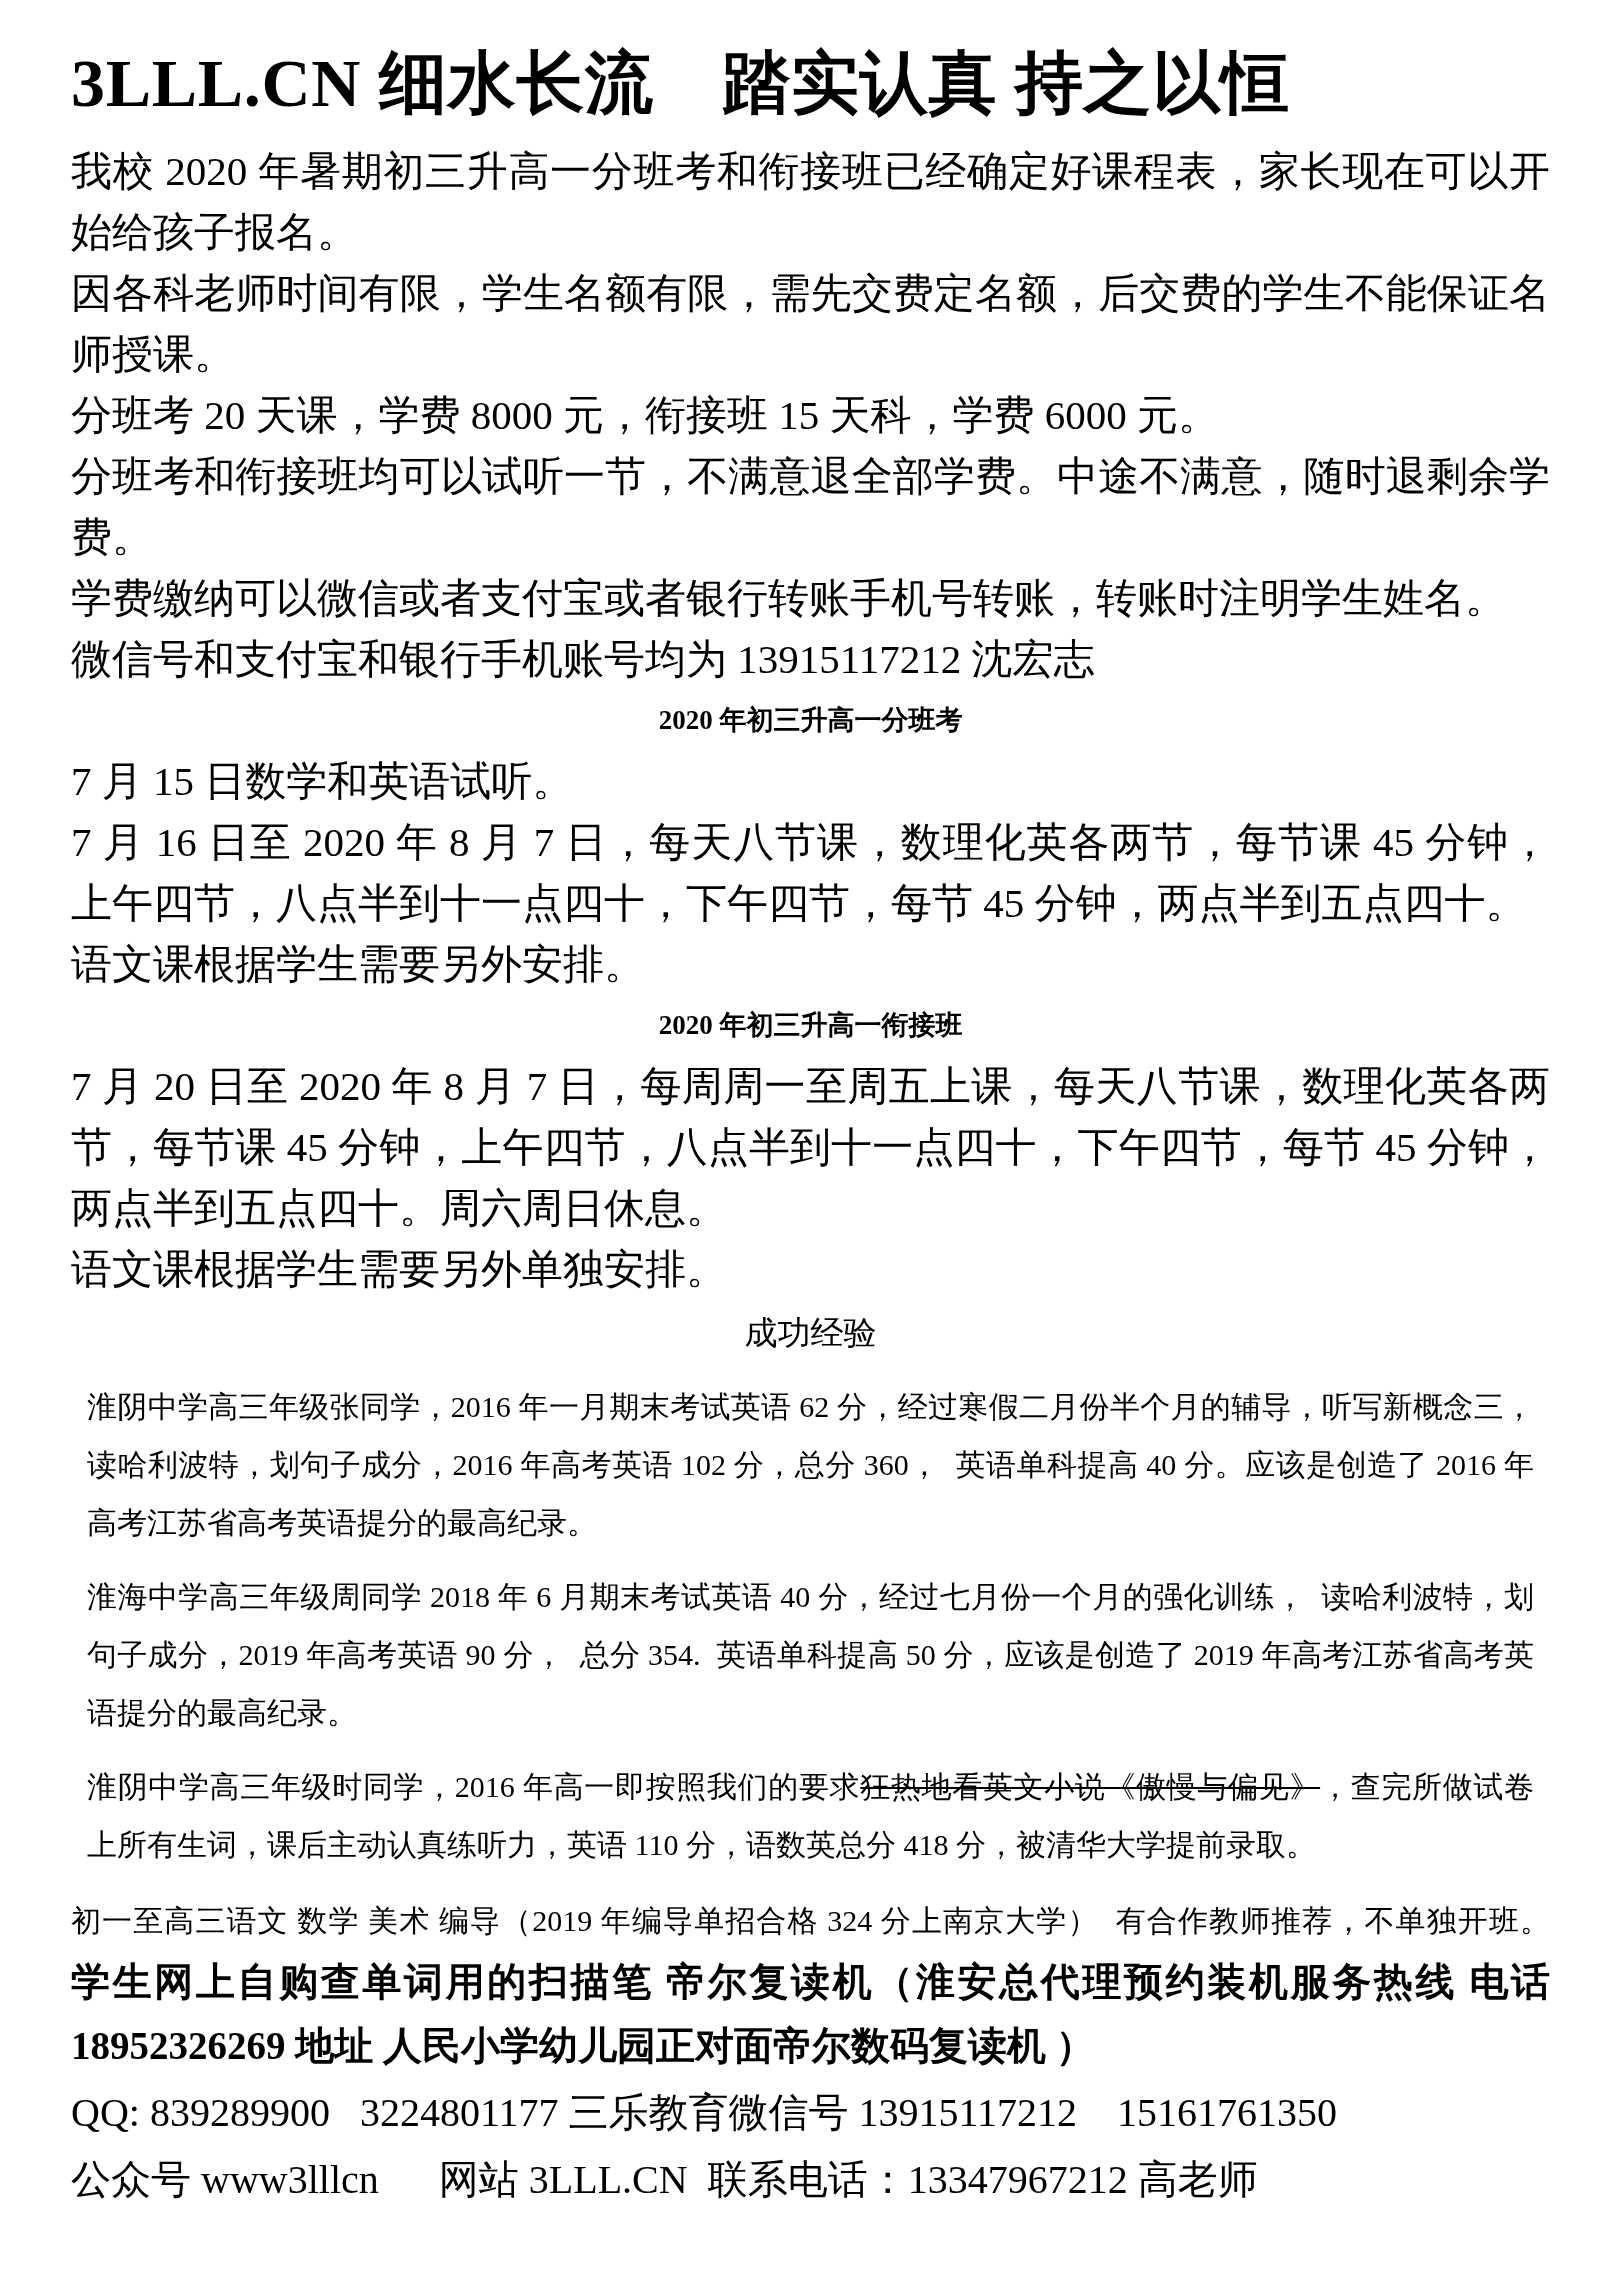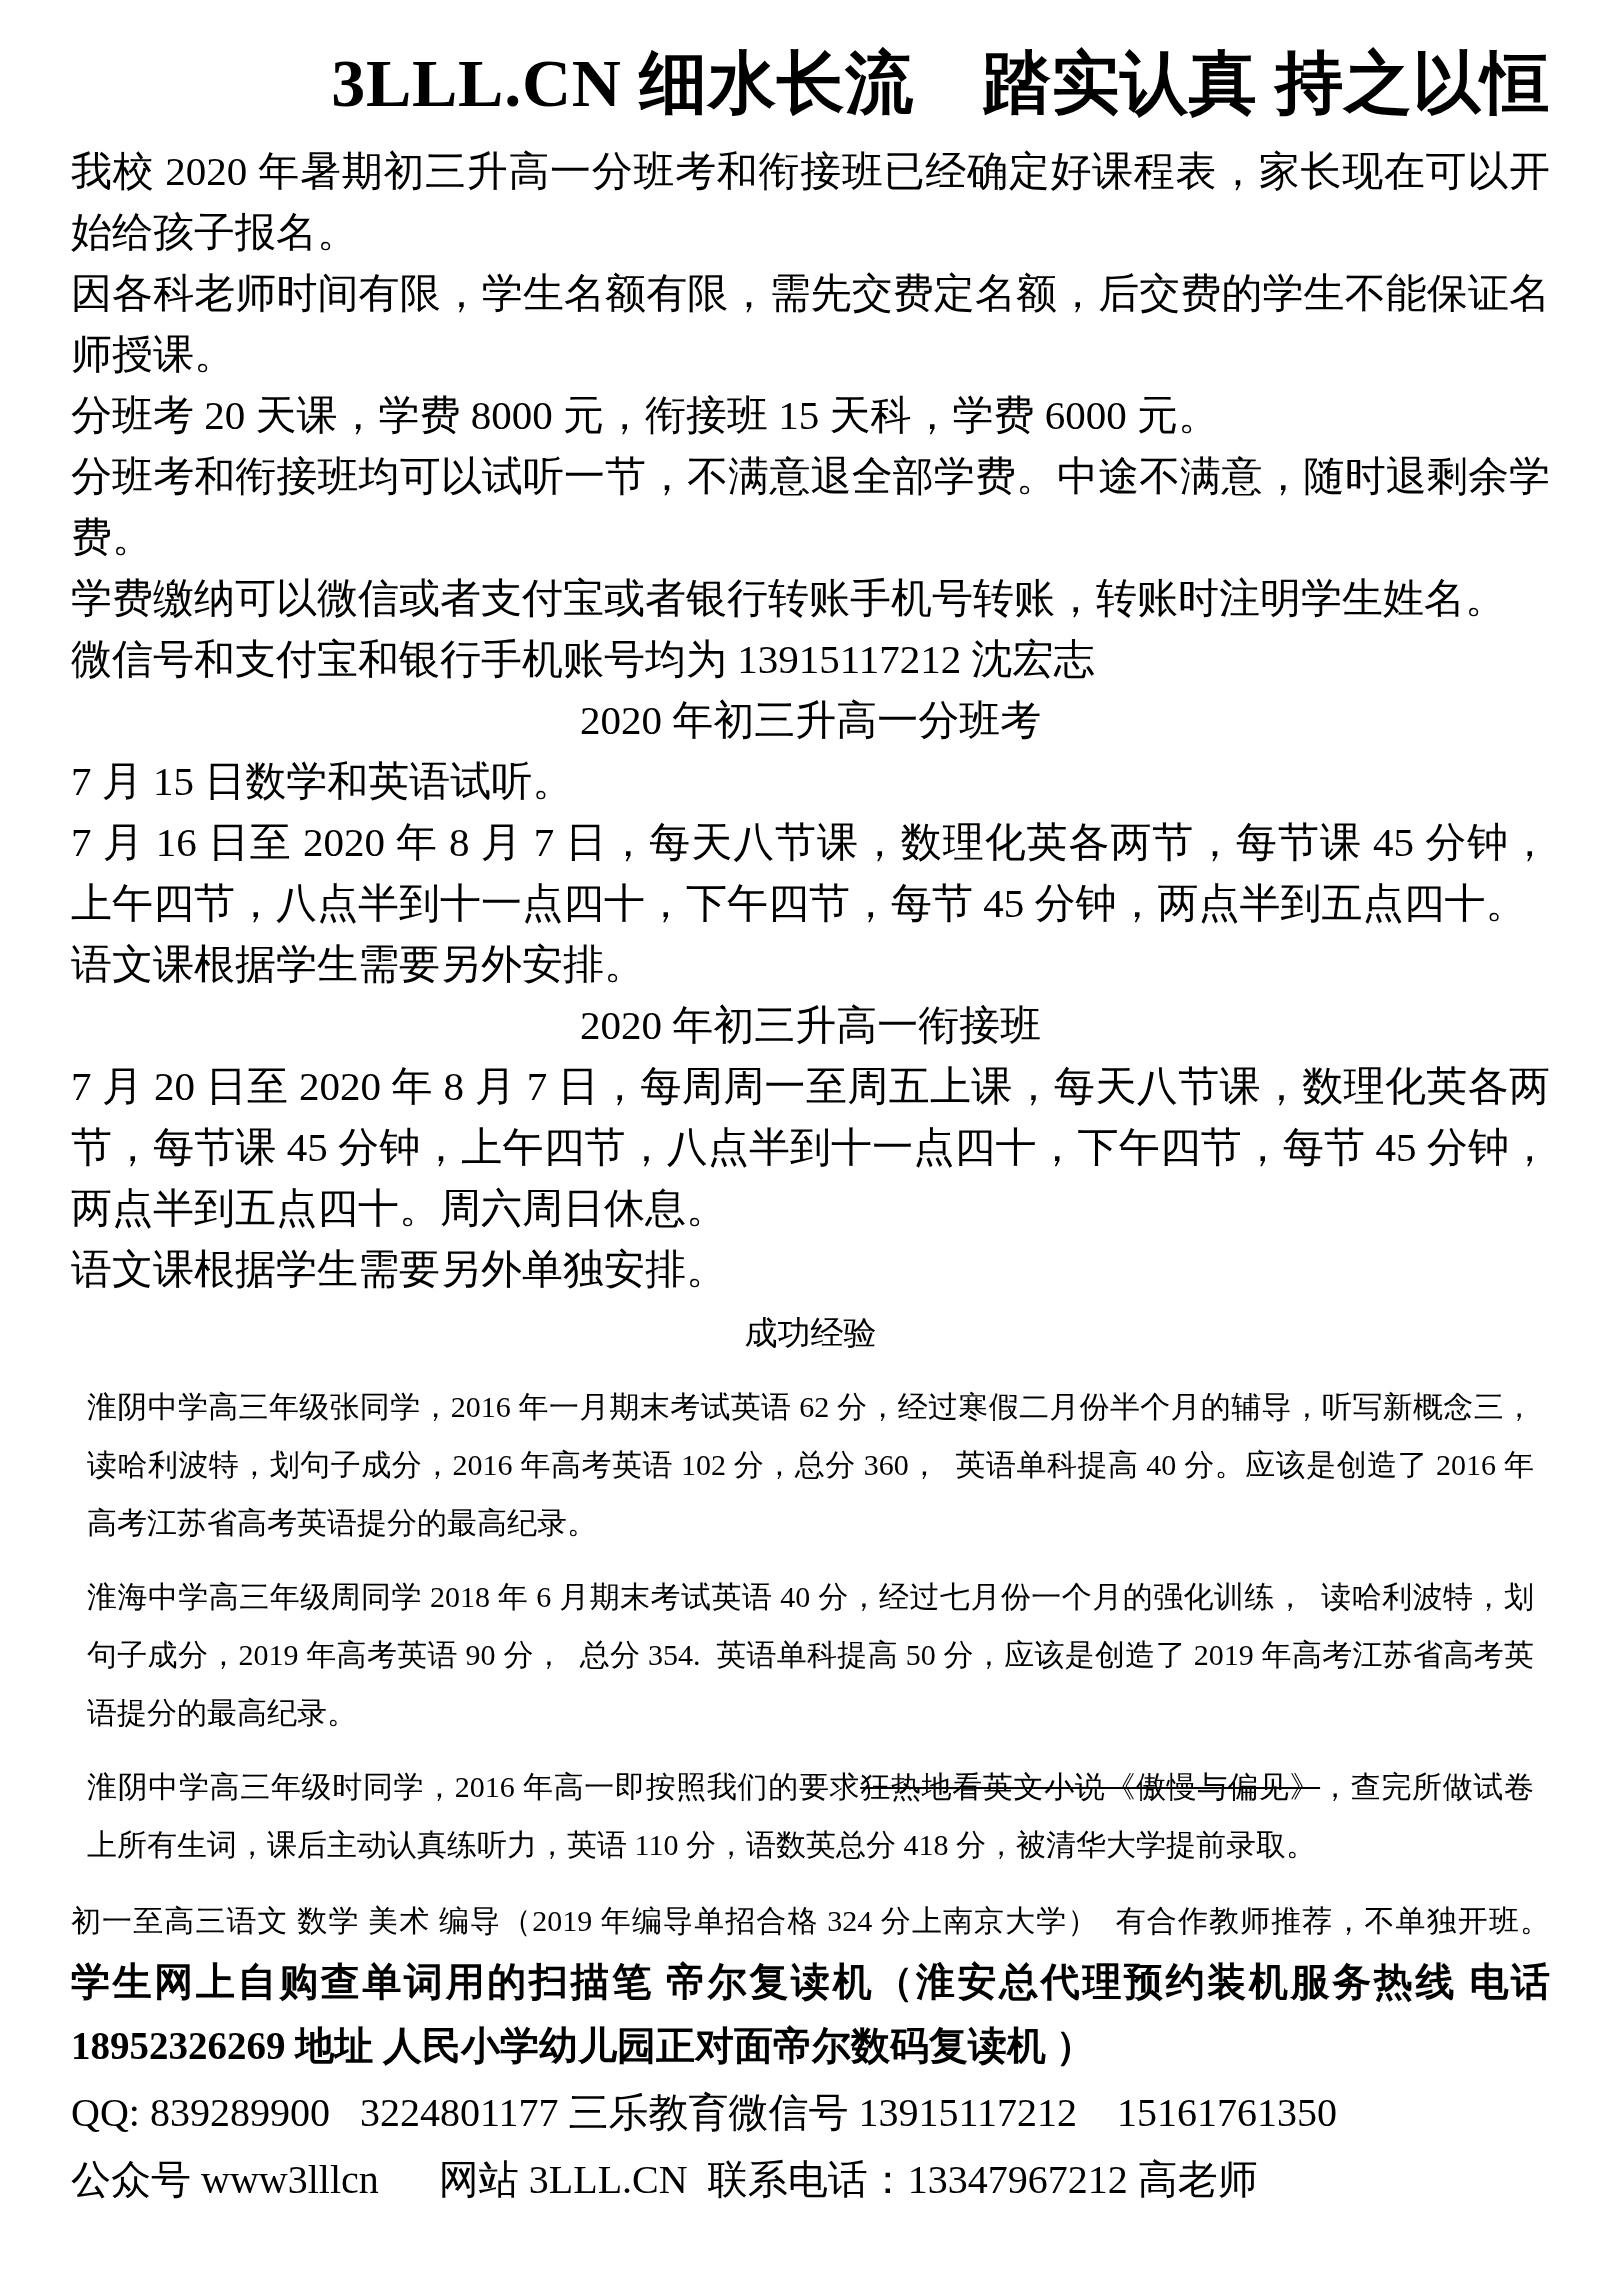--- a/index.html
+++ b/index.html
@@ -14,36 +14,36 @@
     box-sizing: border-box;
     background: #ffffff;
     color: #000000;
     padding: 38px 71px 0 71px;
     overflow: hidden;
     font-family: "Liberation Serif", "DejaVu Serif", serif;
   }
   .title {
     font-size: 68px;
     font-weight: bold;
-    text-align: right;
+    text-align: left;
     margin: 0 0 11.6px 0;
     white-space: pre-wrap;
     letter-spacing: 0.7px;
   }
   .body-para {
     font-size: 41px;
     line-height: 61px;
     margin: 0;
     text-align: justify;
     white-space: pre-wrap;
   }
   .heading {
-    font-size: 41px;
+    font-size: 27px;
     line-height: 61px;
-    font-weight: normal;
+    font-weight: bold;
     text-align: center;
     margin: 0;
     white-space: pre-wrap;
   }
   .subheading {
     font-family: "Liberation Sans", "DejaVu Sans", sans-serif;
     font-size: 33px;
     line-height: 58px;
     font-weight: normal;
     text-align: center;

